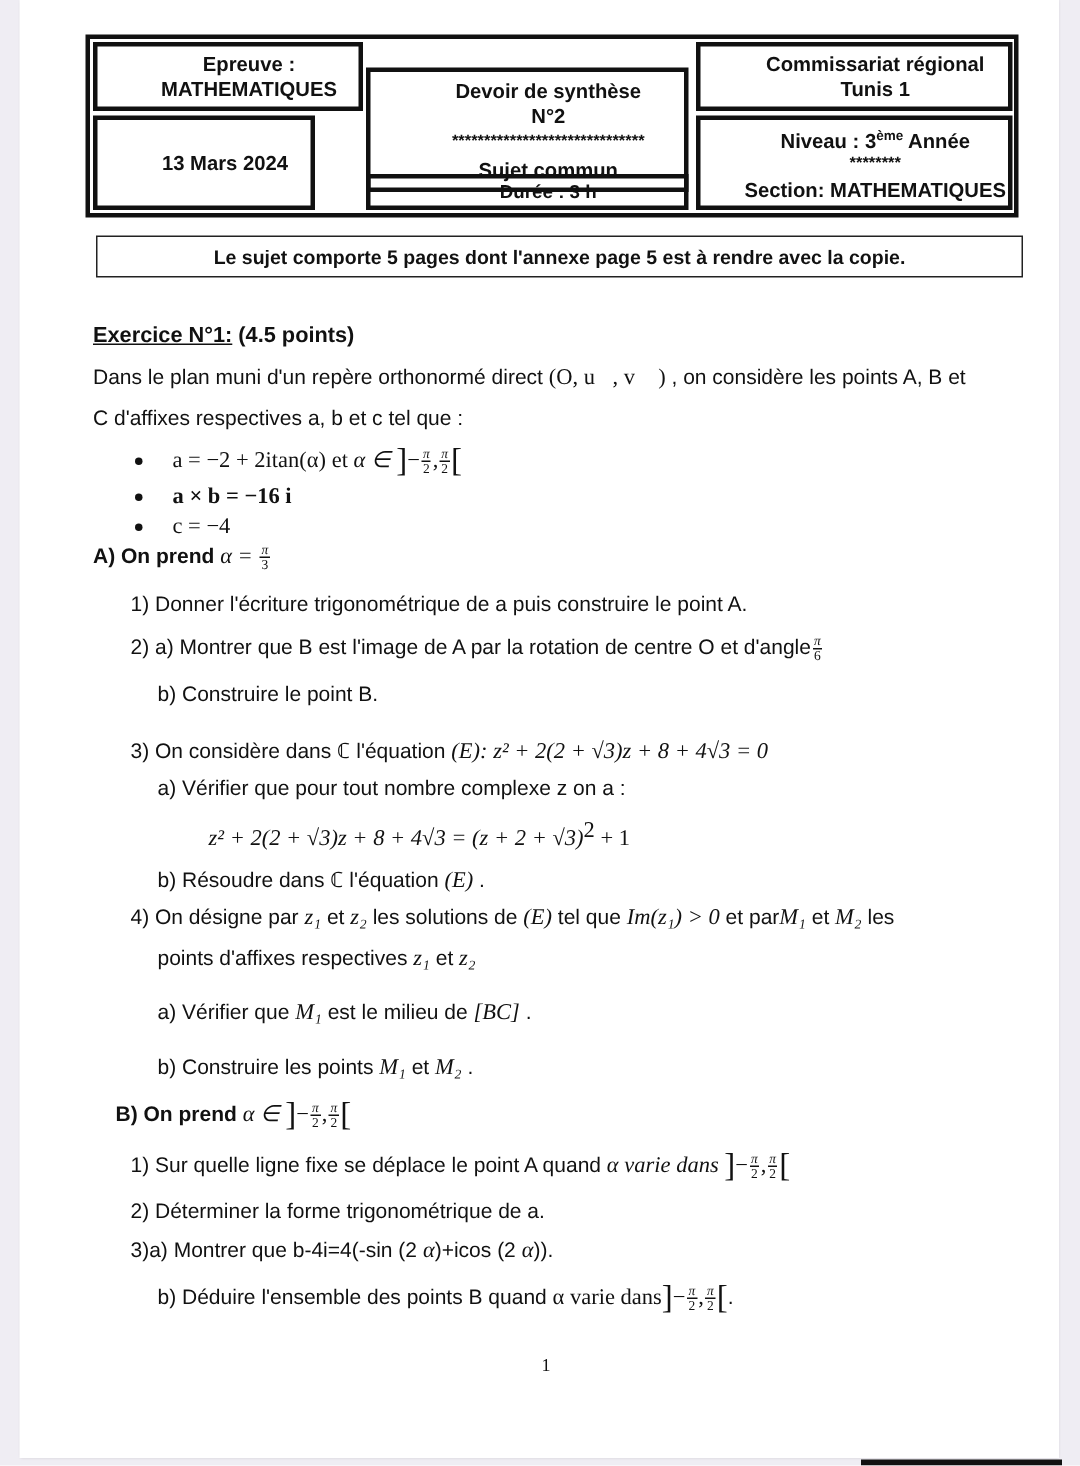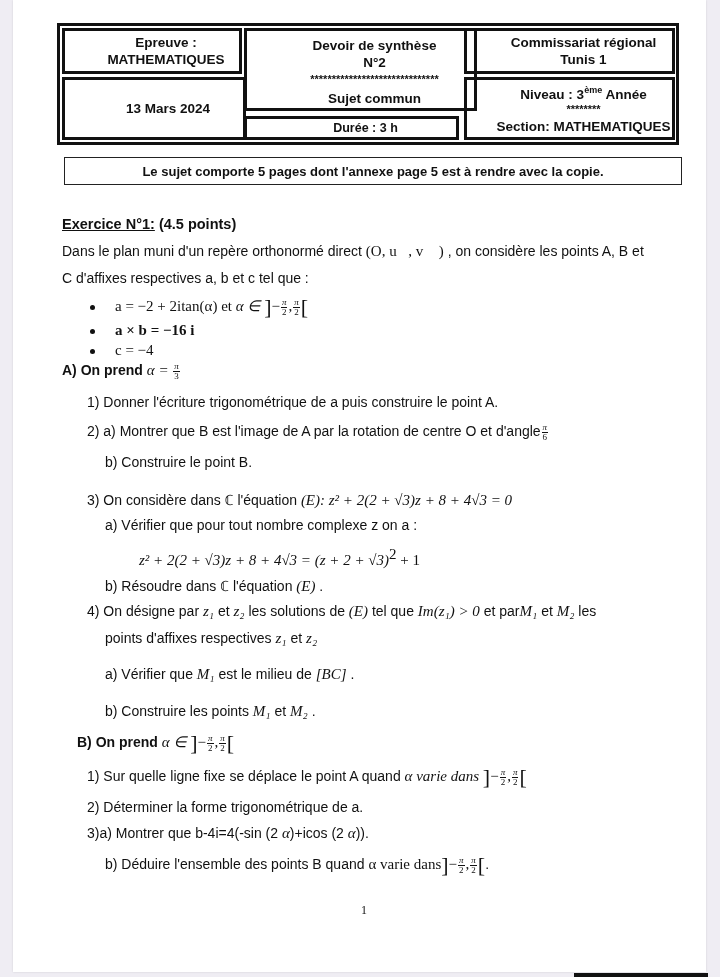--- a/index.html
+++ b/index.html
@@ -55,25 +55,25 @@
 
 <div class="page"></div>
 <div class="bottom-bar"></div>
 
 <div class="hdr-outer"></div>
 
 <div class="hbox" style="left:62px; top:28px; width:180px; height:46px;">
   <span>Epreuve :</span>
   <span>MATHEMATIQUES</span>
 </div>
-<div class="hbox" style="left:62px; top:77px; width:184px; height:63px;">
+<div class="hbox" style="left:62px; top:77px; width:148px; height:63px;">
   <span>13 Mars 2024</span>
 </div>
 
-<div class="hbox" style="left:244px; top:28px; width:233px; height:83px; justify-content:center; padding-top:4px;">
+<div class="hbox" style="left:244px; top:45px; width:215px; height:83px; justify-content:flex-start; padding-top:4px;">
   <span>Devoir de synthèse</span>
   <span>N°2</span>
   <span class="stars" style="margin-top:3px;">******************************</span>
   <span style="margin-top:6px;">Sujet commun</span>
 </div>
 <div class="hbox" style="left:244px; top:116px; width:215px; height:24px; font-size:12.5px;">
   <span>Durée : 3 h</span>
 </div>
 
 <div class="hbox" style="left:464px; top:28px; width:211px; height:46px;">

